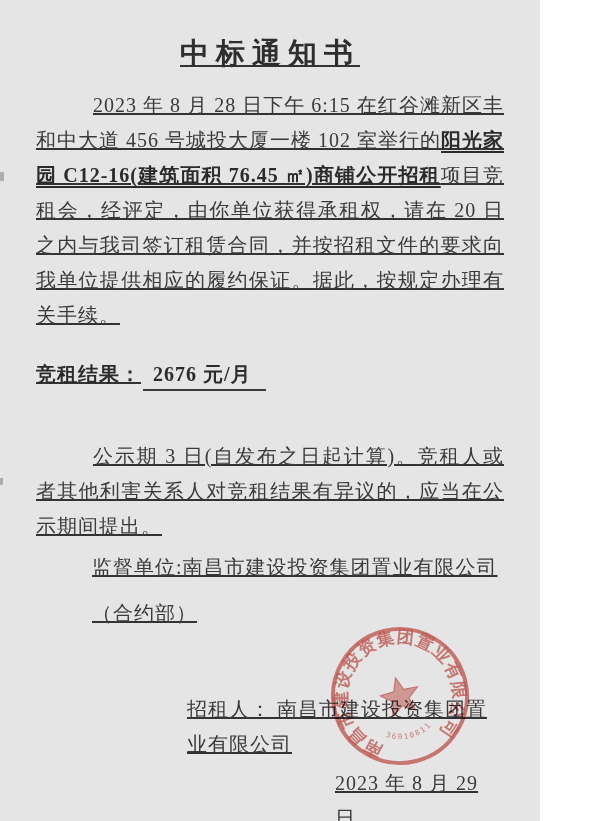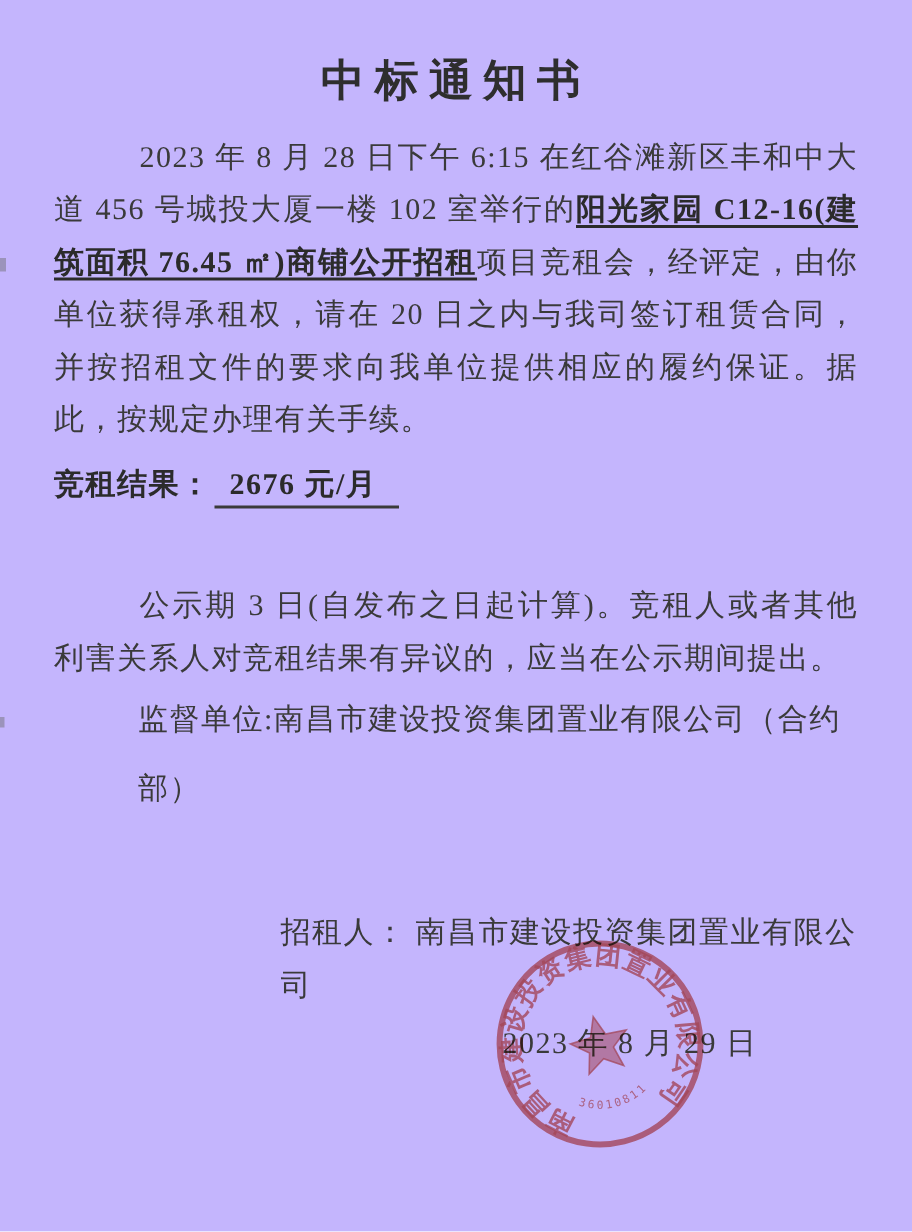--- a/index.html
+++ b/index.html
@@ -1,23 +1,24 @@
 <!DOCTYPE html>
 <html><head>
 <meta charset="utf-8">
 <style>
   * { margin:0; padding:0; box-sizing:border-box; }
   html,body { background:#ffffff; }
   .page {
     position:relative;
-    width:608px; height:821px;
-    background:#c4b5fd;
+    width:540px; height:821px;
+    background:#e5e5e5;
     font-family:"Liberation Serif","DejaVu Serif",serif;
     color:#333333;
     overflow:hidden;
+    text-decoration:underline;
   }
   .content { padding:0 36px; }
   .doc-title {
     margin-top:34px;
     text-align:center;
     font-size:29px;
     font-weight:700;
     letter-spacing:7px;
     color:#2e2e2e;
   }
@@ -44,21 +45,21 @@
     color:#3a3a3a;
   }
   .body-par .hl {
     font-weight:700;
     color:#2b2b2b;
     text-decoration:underline;
     text-decoration-thickness:1.5px;
     text-underline-offset:4px;
   }
   .result-line {
-    margin-top:11px;
+    margin-top:28px;
     font-size:20px;
     font-weight:700;
     color:#2b2b2b;
     letter-spacing:1px;
   }
   .result-line .result-value {
     display:inline-block;
     border-bottom:2px solid #3a3a3a;
     padding:0 14px 1px 10px;
     margin-left:2px;

